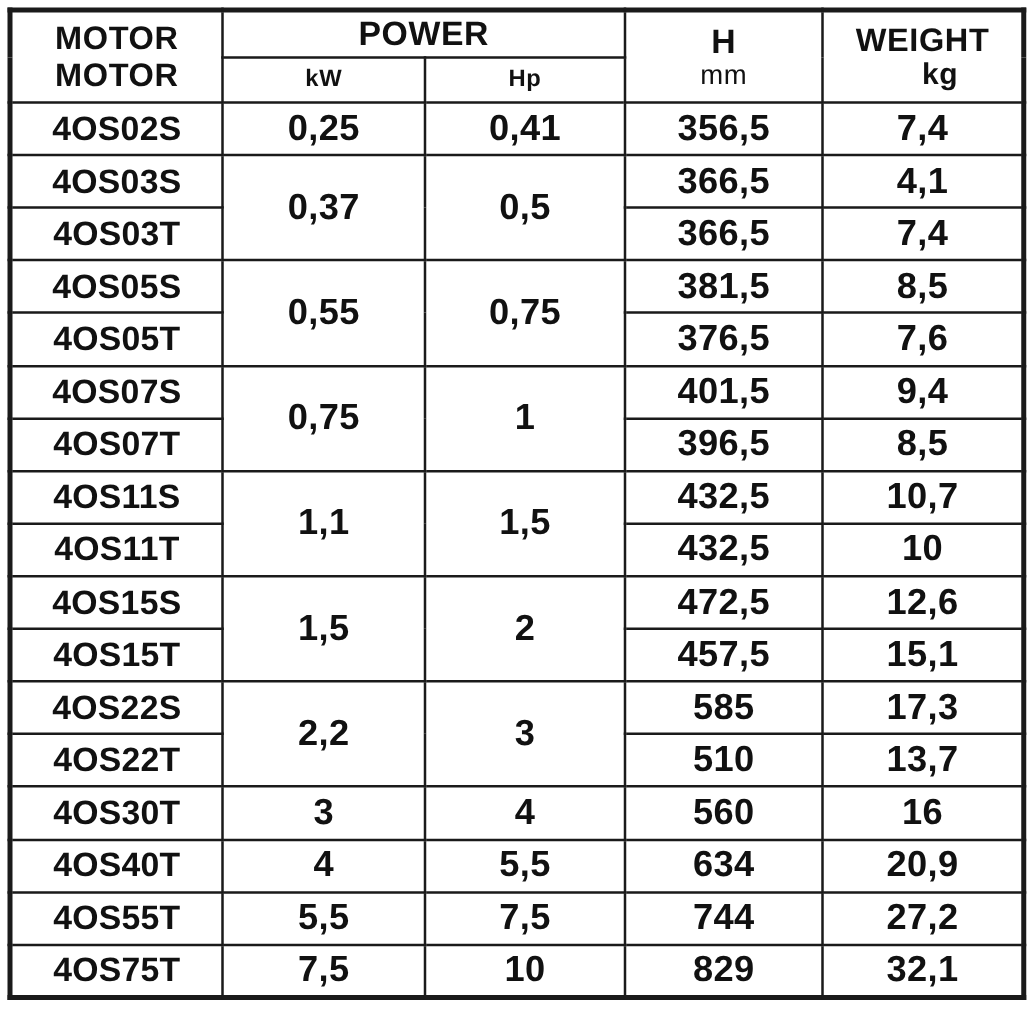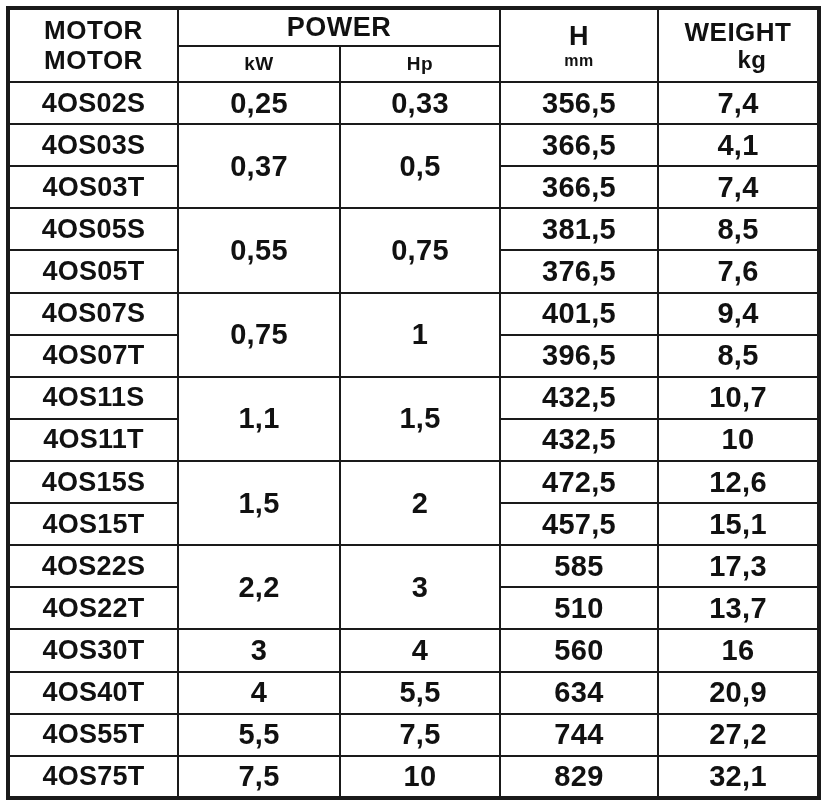--- a/index.html
+++ b/index.html
@@ -60,22 +60,22 @@
   }
   th.hd-sub {
     font-size: 19px;
   }
   th.hd-h {
     font-size: 27px;
     line-height: 1.12;
   }
   th.hd-h .unit {
     display: block;
-    font-size: 16px;
-    font-weight: bold;
+    font-size: 22px;
+    font-weight: normal;
   }
   th.hd-w {
     font-size: 26px;
     line-height: 1.12;
   }
   th.hd-w .unit {
     display: block;
     font-size: 24px;
     font-weight: bold;
     padding-left: 28px;
@@ -126,21 +126,21 @@
       </tr>
       <tr class="hrow2">
         <th class="hd hd-sub">kW</th>
         <th class="hd hd-sub">Hp</th>
       </tr>
     </thead>
     <tbody id="tbody">
         <tr class="datarow">
           <td class="cell type">4OS02S</td>
           <td class="cell">0,25</td>
-          <td class="cell">0,33</td>
+          <td class="cell">0,41</td>
           <td class="cell">356,5</td>
           <td class="cell">7,4</td>
         </tr>
         <tr class="datarow">
           <td class="cell type">4OS03S</td>
           <td class="cell" rowspan="2">0,37</td>
           <td class="cell" rowspan="2">0,5</td>
           <td class="cell">366,5</td>
           <td class="cell">4,1</td>
         </tr>

